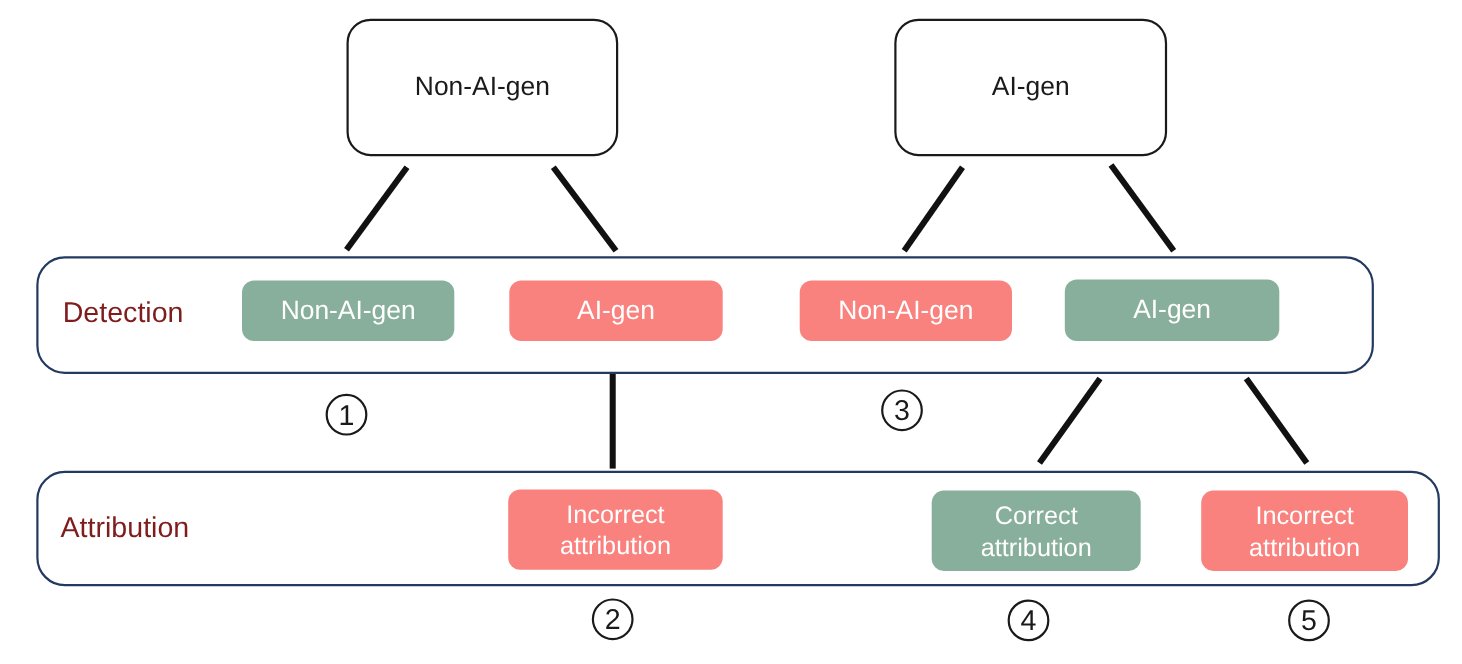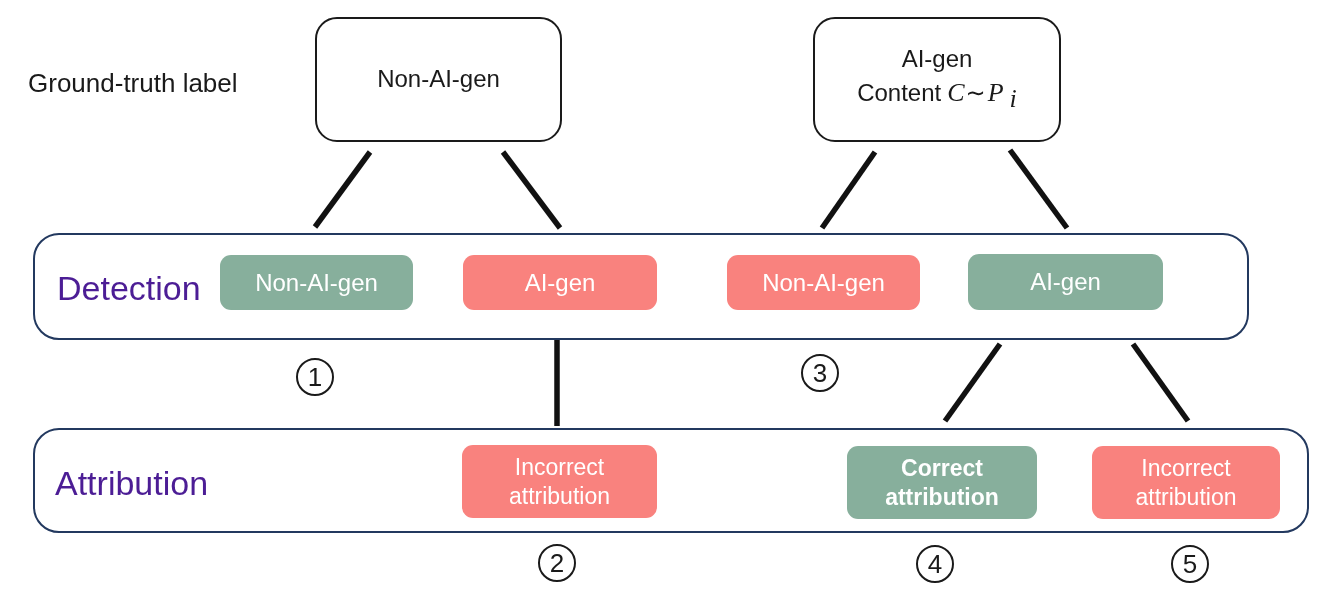--- a/index.html
+++ b/index.html
@@ -52,22 +52,22 @@
 
   .row-container {
     border: 2.5px solid #23395f;
     border-radius: 26px;
     background: #ffffff;
   }
   .detection-container   { left: 33px; top: 233px; width: 1212px; height: 103px; }
   .attribution-container { left: 33px; top: 428px; width: 1272px; height: 101px; }
 
   .row-label {
-    font-size: 34px;
-    color: #4c1d95;
+    font-size: 26px;
+    color: #7f1d1d;
     white-space: nowrap;
   }
   .detection-label   { left: 57px;  top: 269px; }
   .attribution-label { left: 55px;  top: 464px; }
 
   .pill {
     position: absolute;
     border-radius: 11px;
     color: #ffffff;
     display: flex;
@@ -80,21 +80,21 @@
   }
   .pill.green { background: #87af9c; }
   .pill.red   { background: #f9827e; }
 
   .det-pill-1 { left: 220px; top: 255px; width: 193px; height: 55px; }
   .det-pill-2 { left: 463px; top: 255px; width: 194px; height: 55px; }
   .det-pill-3 { left: 727px; top: 255px; width: 193px; height: 55px; }
   .det-pill-4 { left: 968px; top: 254px; width: 195px; height: 56px; }
 
   .att-pill-1 { left: 462px;  top: 445px; width: 195px; height: 73px; font-size: 23px; }
-  .att-pill-2 { left: 847px;  top: 446px; width: 190px; height: 73px; font-size: 23px; font-weight: bold; }
+  .att-pill-2 { left: 847px;  top: 446px; width: 190px; height: 73px; font-size: 23px; }
   .att-pill-3 { left: 1092px; top: 446px; width: 188px; height: 73px; font-size: 23px; }
 
   .num-circle {
     position: absolute;
     width: 38px; height: 38px;
     border: 2.5px solid #1a1a1a;
     border-radius: 50%;
     box-sizing: border-box;
     display: flex;
     align-items: center;
@@ -117,31 +117,27 @@
   <svg class="connectors" viewBox="0 0 1329 604">
     <line x1="370" y1="152" x2="315" y2="227" stroke="#111111" stroke-width="5.5"></line>
     <line x1="503" y1="152" x2="560" y2="228" stroke="#111111" stroke-width="5.5"></line>
     <line x1="875" y1="152" x2="822" y2="228" stroke="#111111" stroke-width="5.5"></line>
     <line x1="1010" y1="150" x2="1067" y2="228" stroke="#111111" stroke-width="5.5"></line>
     <line x1="557" y1="339" x2="557" y2="426" stroke="#111111" stroke-width="5.5"></line>
     <line x1="1000" y1="344" x2="945" y2="421" stroke="#111111" stroke-width="5.5"></line>
     <line x1="1133" y1="344" x2="1188" y2="421" stroke="#111111" stroke-width="5.5"></line>
   </svg>
 
-  <div class="abs gt-label">Ground-truth label</div>
 
   <div class="abs gt-box gt-box-left">
     <div>Non-AI-gen</div>
   </div>
 
   <div class="abs gt-box gt-box-right">
     <div>AI-gen</div>
-    <div class="mathline">
-      <span>Content</span><span class="math">C</span><span class="tilde">∼</span><span class="math dist">P</span><sub class="math">i</sub>
-    </div>
   </div>
 
   <div class="abs row-container detection-container"></div>
   <div class="abs row-label detection-label">Detection</div>
 
   <div class="pill green det-pill-1">
     <span>Non-AI-gen</span>
   </div>
   <div class="pill red det-pill-2">
     <span>AI-gen</span>

